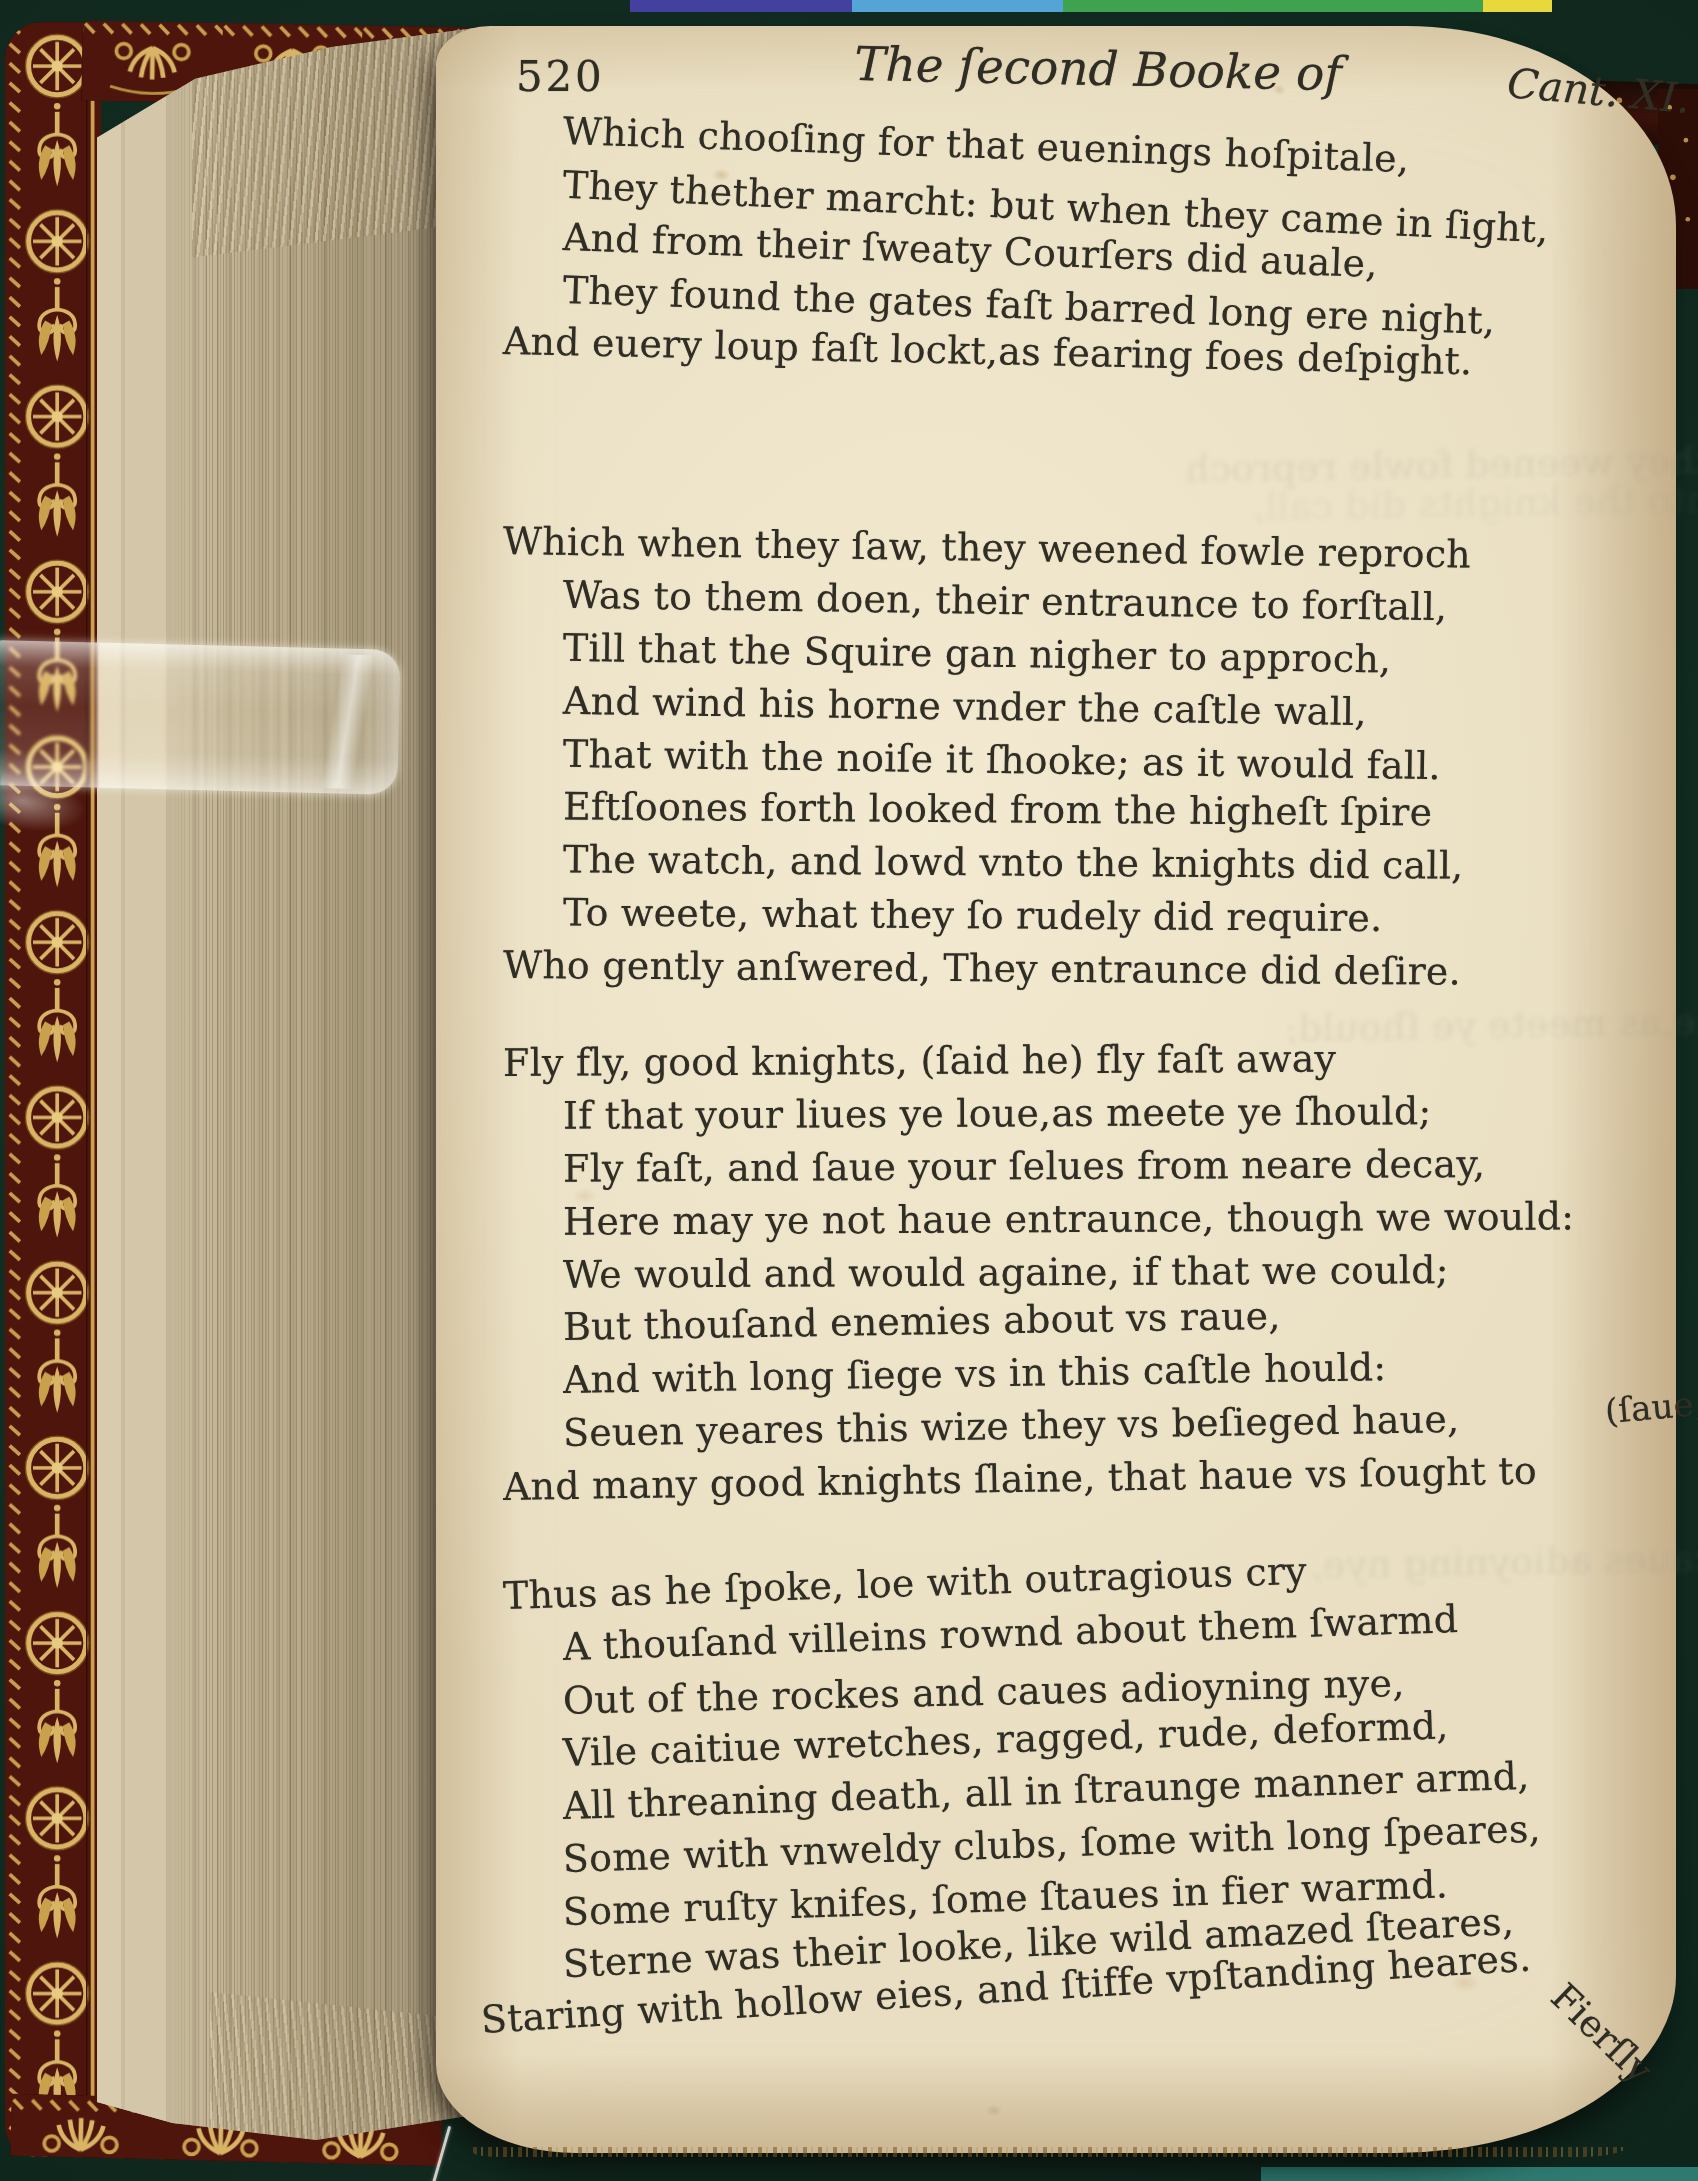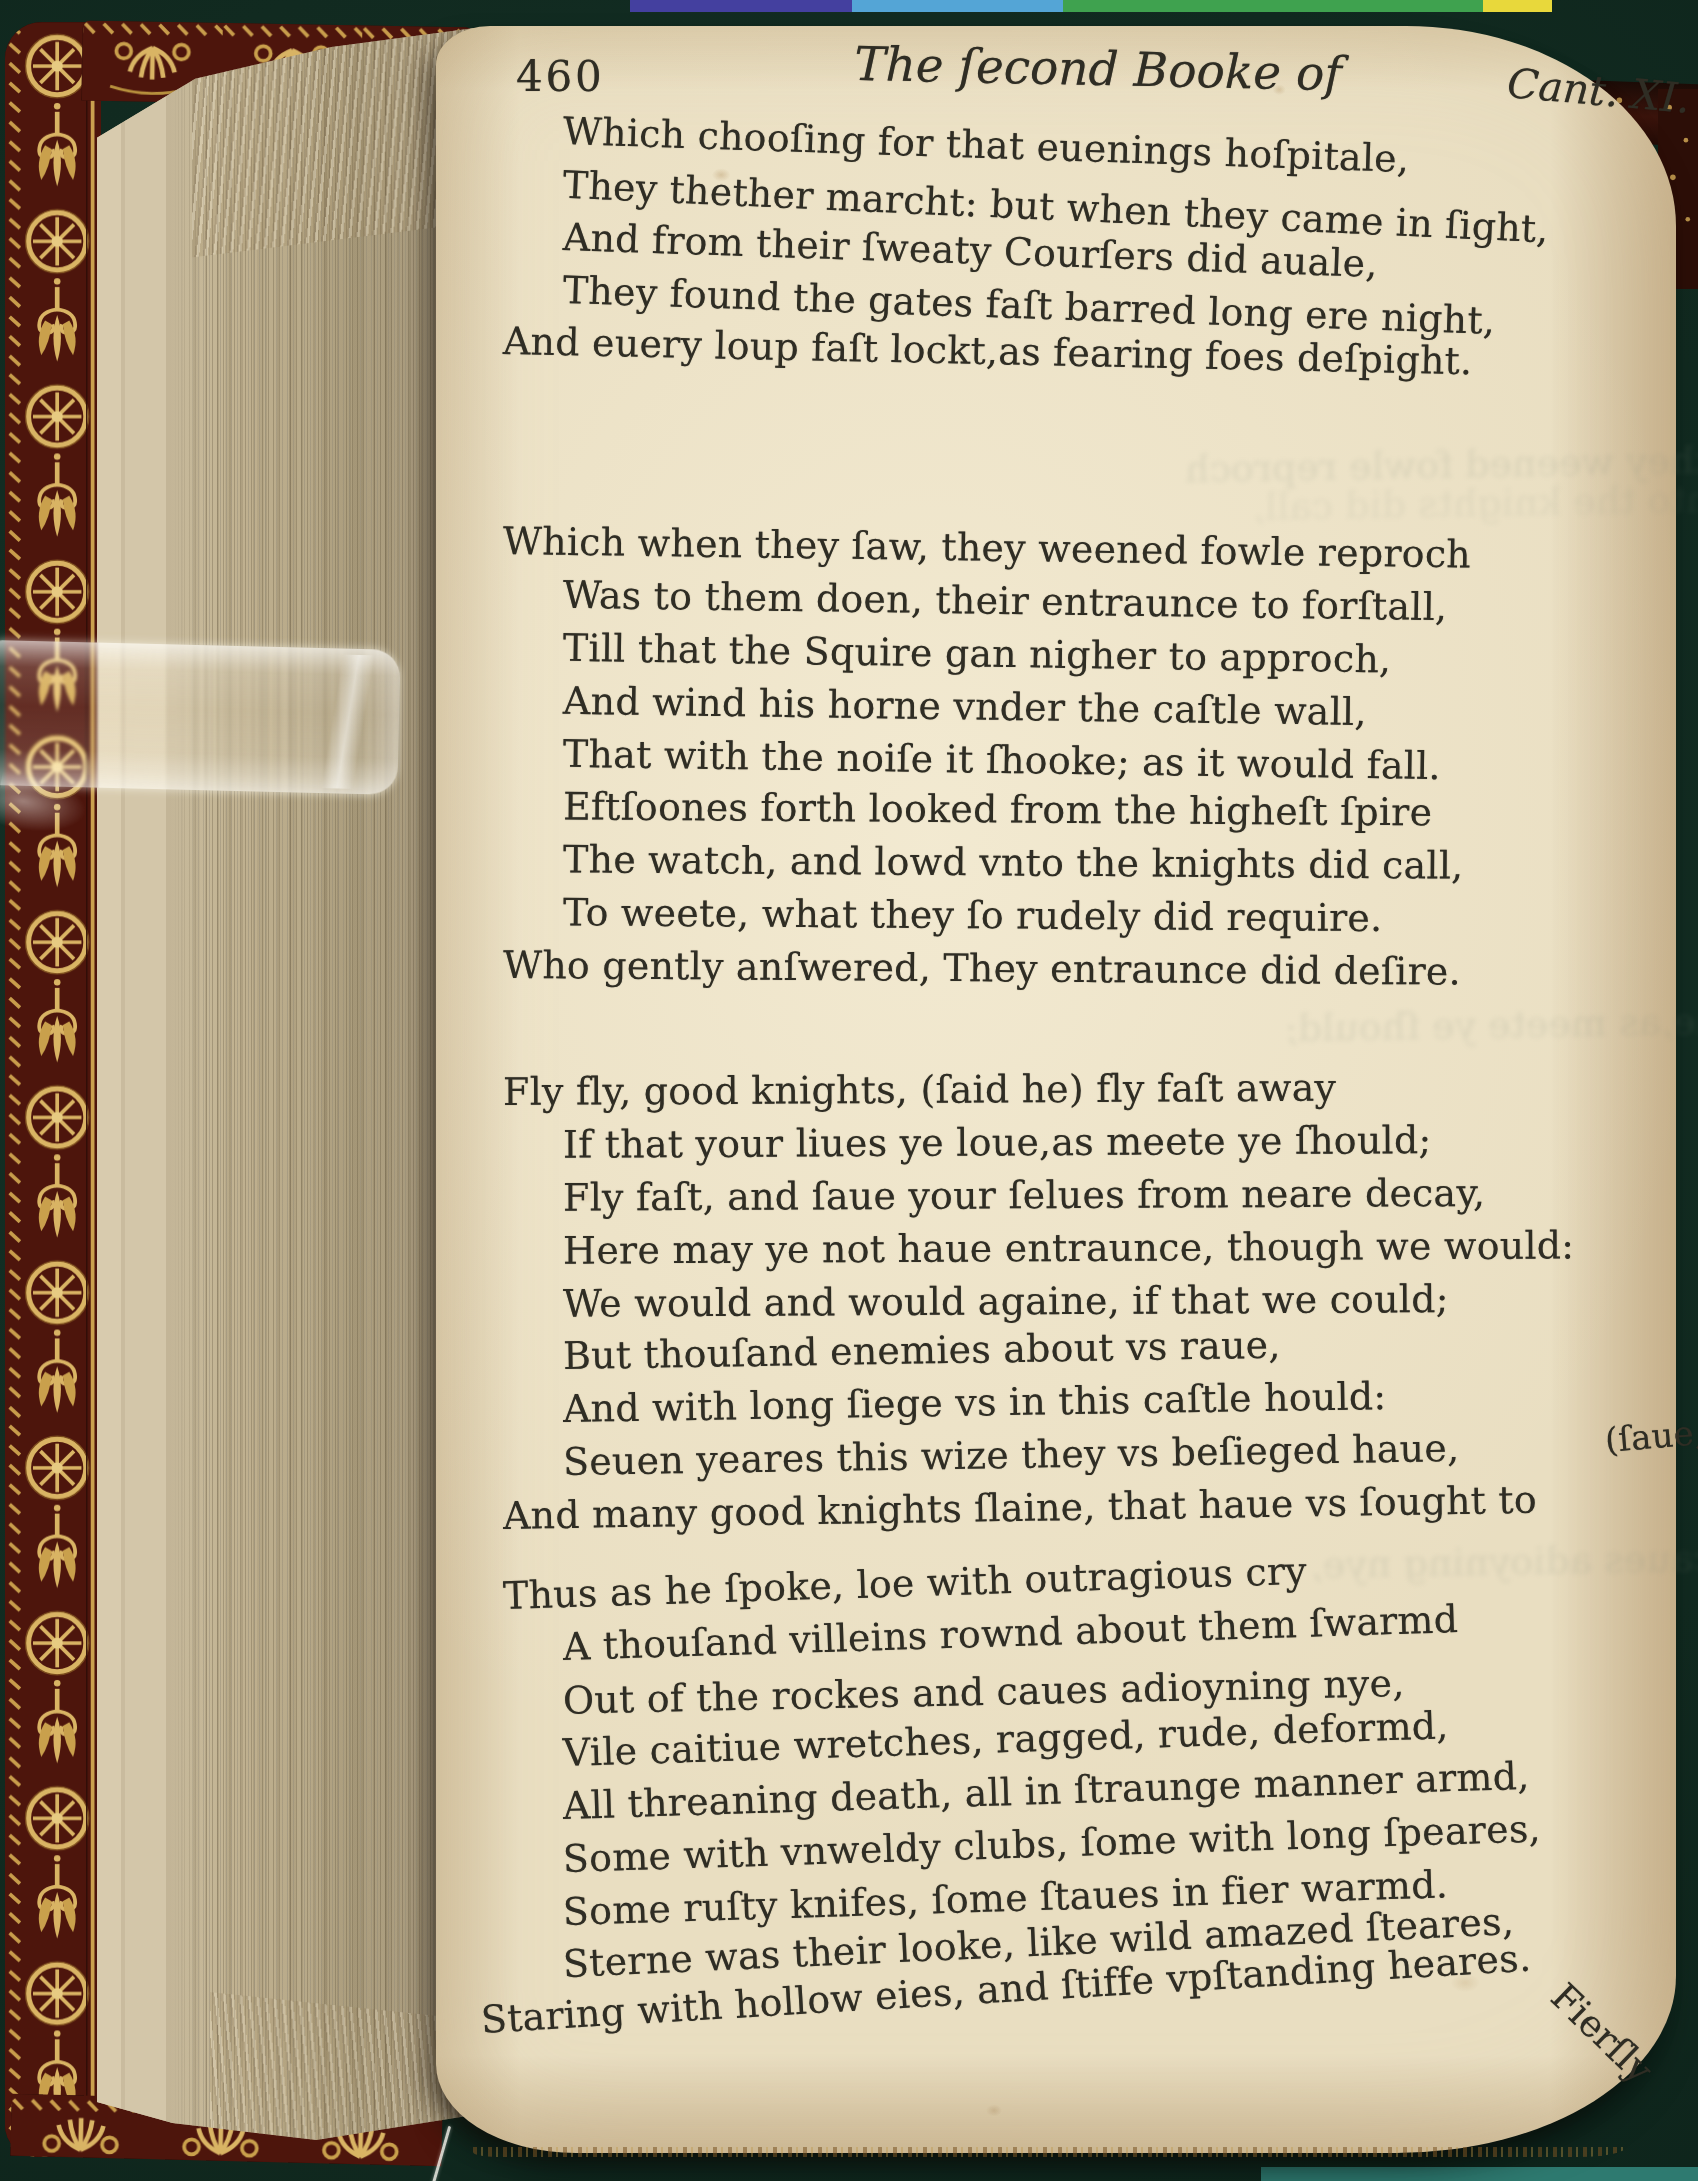--- a/index.html
+++ b/index.html
@@ -113,21 +113,21 @@
   .page-number{position:absolute; left:13px; top:11.2px; font-size:42px; letter-spacing:2.8px; text-shadow:0 0 0.9px rgba(47,45,36,.6);}
   .running-title{
     position:absolute; left:50%; top:0; transform:translateX(-50%) rotate(1.2deg);
     font-style:italic; font-size:47px; white-space:nowrap; text-shadow:0 0 0.9px rgba(47,45,36,.6);
   }
   .canto-label{
     position:absolute; right:1.9px; top:26px; font-style:italic; font-size:41px;
     transform:rotate(5deg); white-space:nowrap; text-shadow:0 0 0.9px rgba(47,45,36,.6);
   }
   .stanza{position:absolute; left:0; width:100%;}
-  .s1{top:62px;}  .s2{top:474px;}  .s3{top:1025px;}  .s4{top:1529px;}
+  .s1{top:62px;}  .s2{top:474px;}  .s3{top:996px;}  .s4{top:1529px;}
   .s1 .line{transform:rotate(1.9deg);}
   .s1 .line:nth-child(2){transform:rotate(2.6deg);}
   .s1 .line:nth-child(5){transform:rotate(1.2deg);}
   .s2 .line{transform:rotate(.8deg);}
   .s2 .line:nth-child(n+6){transform:rotate(.4deg);}
   .s3 .line{transform:rotate(-.3deg);}
   .s3 .line:nth-child(n+6){transform:rotate(-.9deg);}
   .s4 .line{transform:rotate(-1.8deg);}
   .s4 .line:nth-child(3){transform:rotate(-1.2deg);}
   .s4 .line:nth-child(8){transform:rotate(-2.6deg);}
@@ -281,21 +281,21 @@
           <circle cx="14" cy="180" r="3"></circle>
       </g>
     </svg>
   </div>
 
   <div class="page"></div>
 
   <div class="text-block">
 
     <div class="header">
-      <span class="page-number">460</span>
+      <span class="page-number">520</span>
       <span class="running-title">The ſecond Booke of</span>
       <span class="canto-label">Cant. XI.</span>
     </div>
 
     <div class="ghost g1">Which when they ſaw, they weened fowle reproch</div>
     <div class="ghost g4">The watch, and lowd vnto the knights did call,</div>
     <div class="ghost g2">If that your liues ye loue,as meete ye ſhould;</div>
     <div class="ghost g3">Out of the rockes and caues adioyning nye,</div>
 
     <div class="stanza s1">

